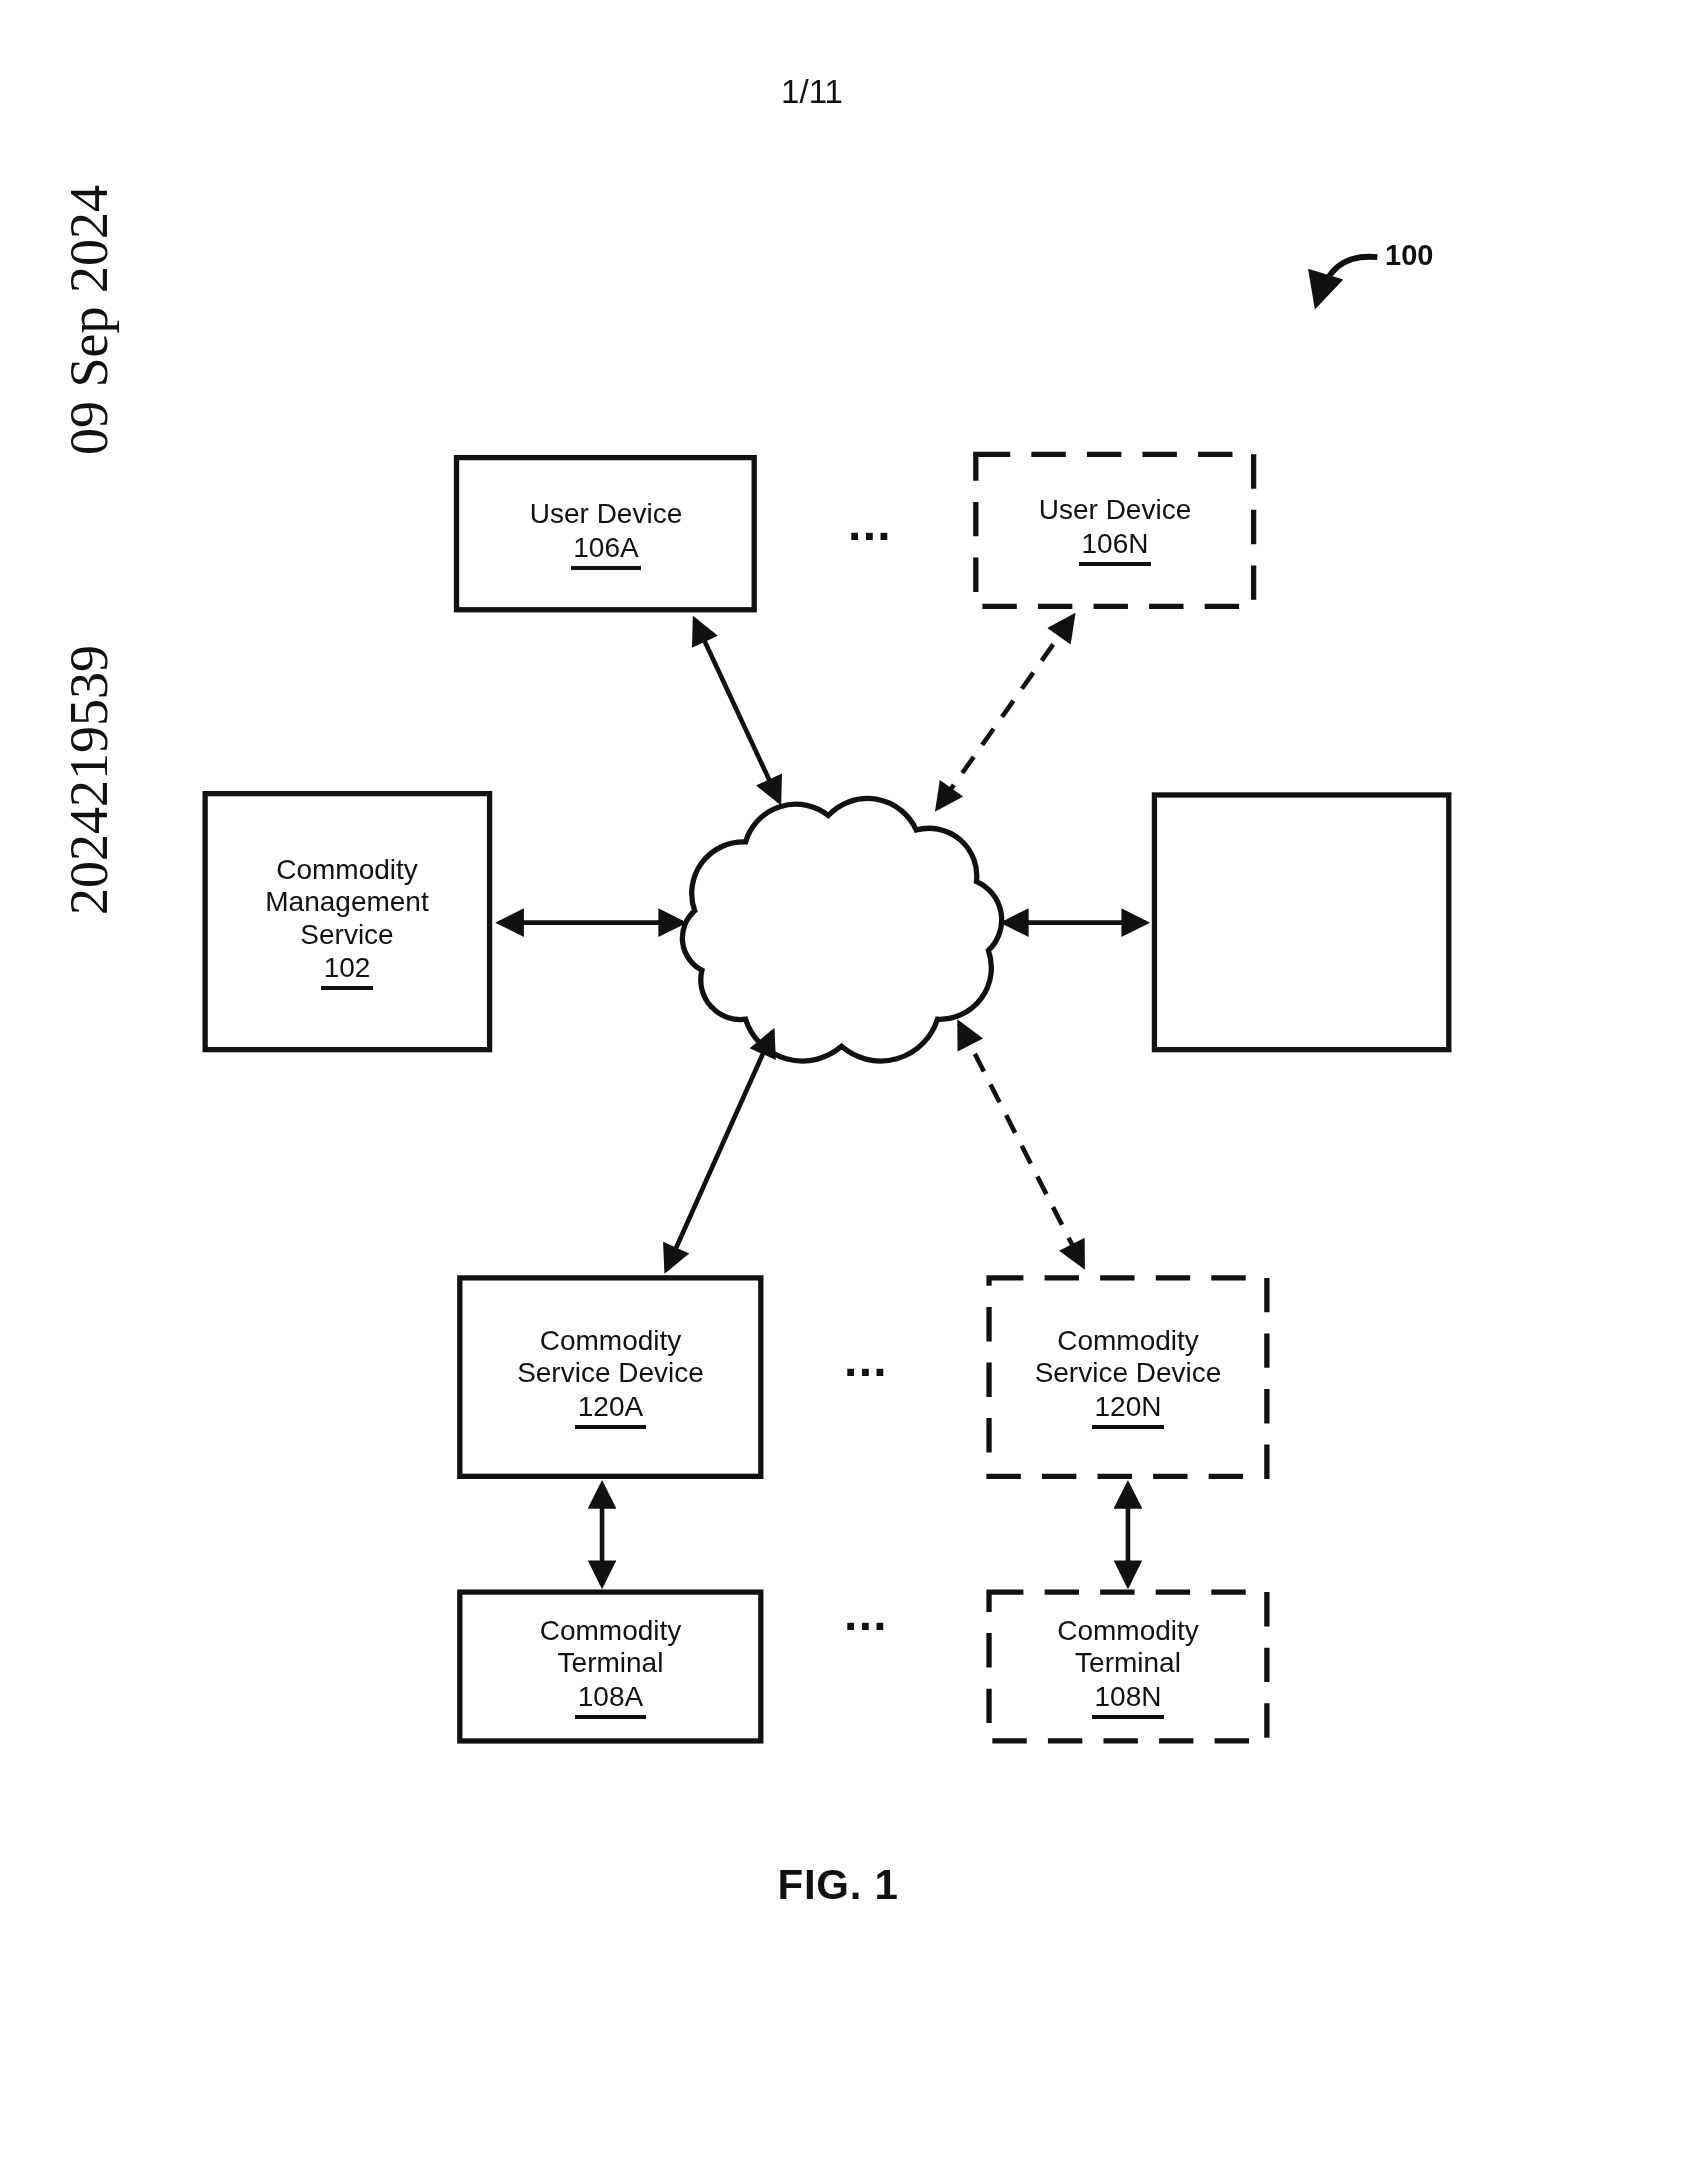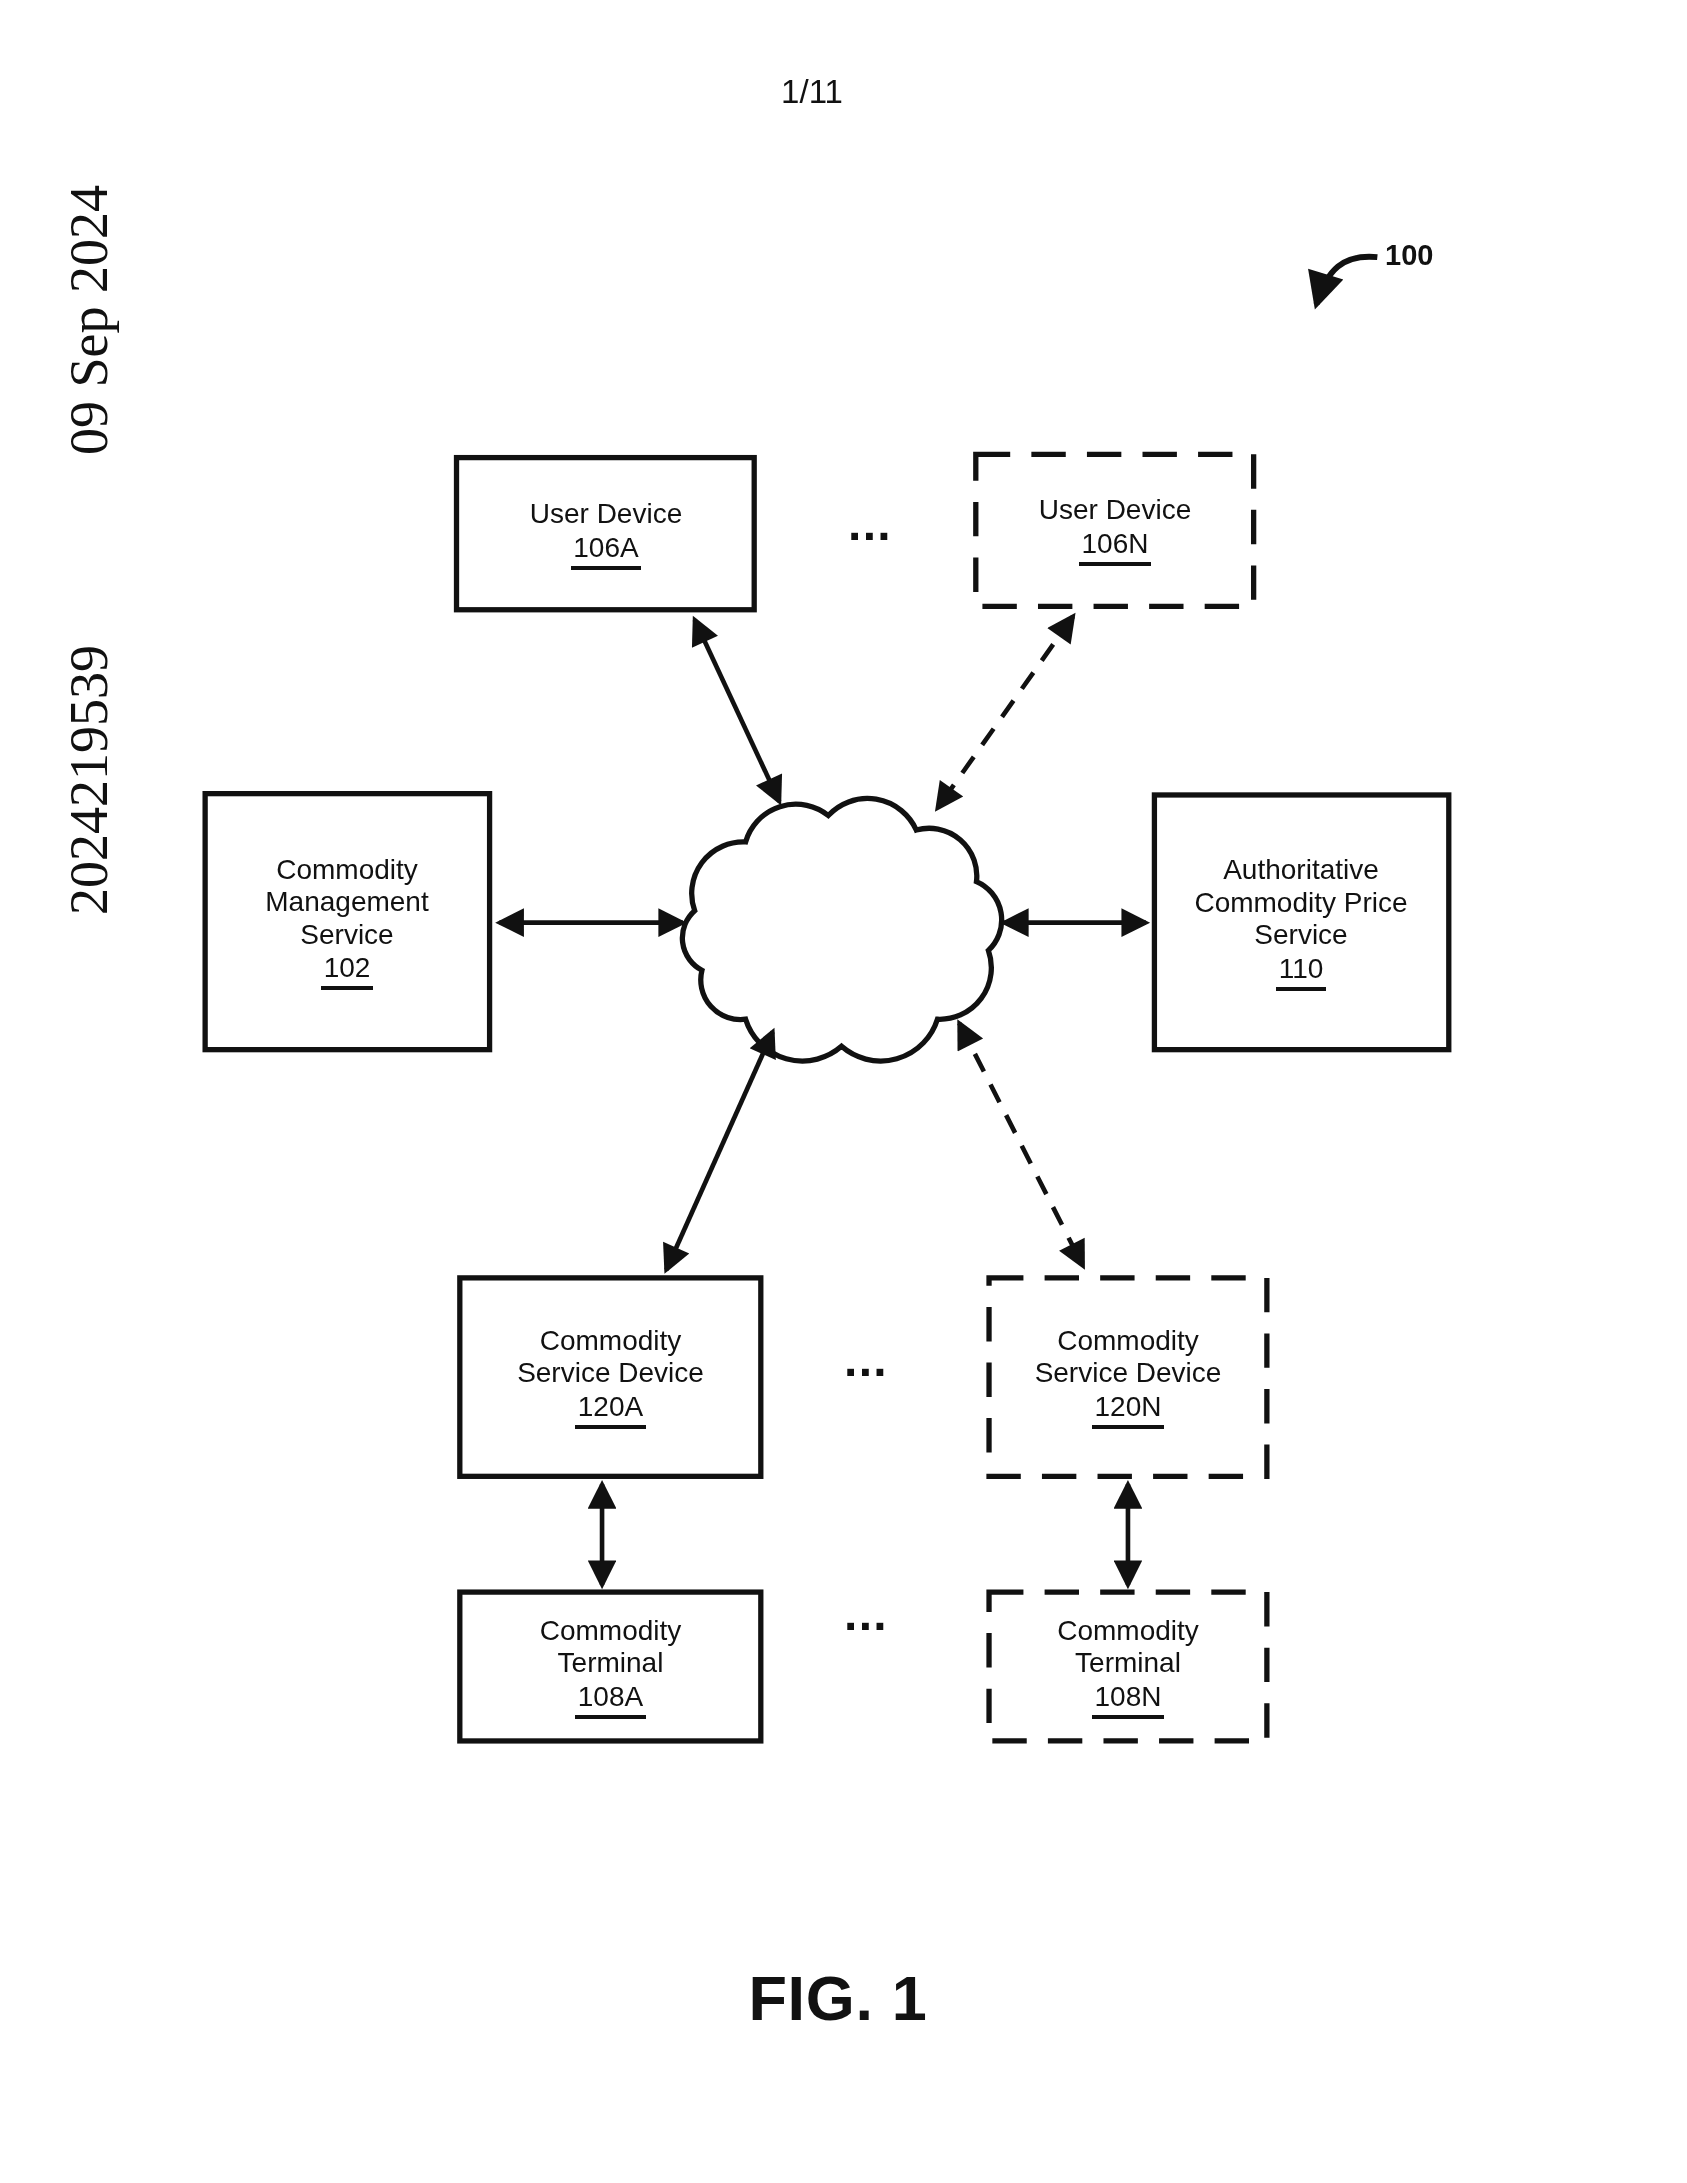--- a/index.html
+++ b/index.html
@@ -7,22 +7,22 @@
          font-family:"Liberation Sans",sans-serif;color:#111;margin-top:21px;}
   #diagram-svg{position:absolute;left:0;top:0;width:1687px;height:2183px;}
   .node-text{position:absolute;display:flex;flex-direction:column;align-items:center;justify-content:center;
              text-align:center;font-size:28px;line-height:1.16;color:#111;}
   .ref{font-weight:normal;border-bottom:4.6px solid #111;padding:0 2.6px 1.3px 2.6px;margin-top:1.3px;}
   .sheet-number{position:absolute;left:713px;top:52px;width:198px;text-align:center;font-size:33px;}
   .margin-strip{position:absolute;left:-276px;top:496px;width:730px;height:66px;
                 transform:rotate(-90deg);display:flex;justify-content:space-between;align-items:center;
                 font-family:"Liberation Serif",serif;font-size:54px;white-space:nowrap;}
   .ref-100{position:absolute;left:1385px;top:218px;font-size:29px;font-weight:bold;}
-  .figure-label{position:absolute;left:739px;top:1941px;width:198px;text-align:center;
-                font-size:63px;font-weight:bold;letter-spacing:0.7px;}
+  .figure-label{position:absolute;left:739px;top:1840px;width:198px;text-align:center;
+                font-size:42px;font-weight:bold;letter-spacing:0.7px;}
   .ellipsis{position:absolute;font-size:48px;font-weight:bold;letter-spacing:1.3px;color:#111;}
 </style>
 </head>
 <body>
 
 <div id="sheet">
 
   <svg id="diagram-svg" viewBox="0 0 2550 3300" xmlns="http://www.w3.org/2000/svg">
     <defs>
       <marker id="ah" viewBox="0 0 10 10" refX="8.5" refY="5" markerWidth="7.2" markerHeight="6.2" orient="auto-start-reverse" markerUnits="strokeWidth">
@@ -83,26 +83,20 @@
   </div>
 
   <div class="node-text" style="left:205px;top:773px;width:284px;height:256px;">
     <span>Commodity</span>
     <span>Management</span>
     <span>Service</span>
     <span class="ref">102</span>
   </div>
 
 
-  <div class="node-text" style="left:1154px;top:774px;width:294px;height:255px;">
-    <span>Authoritative</span>
-    <span>Commodity Price</span>
-    <span>Service</span>
-    <span class="ref">110</span>
-  </div>
 
   <div class="node-text" style="left:460px;top:1257px;width:301px;height:198px;">
     <span>Commodity</span>
     <span>Service Device</span>
     <span class="ref">120A</span>
   </div>
 
   <div class="node-text" style="left:989px;top:1257px;width:278px;height:198px;">
     <span>Commodity</span>
     <span>Service Device</span>

